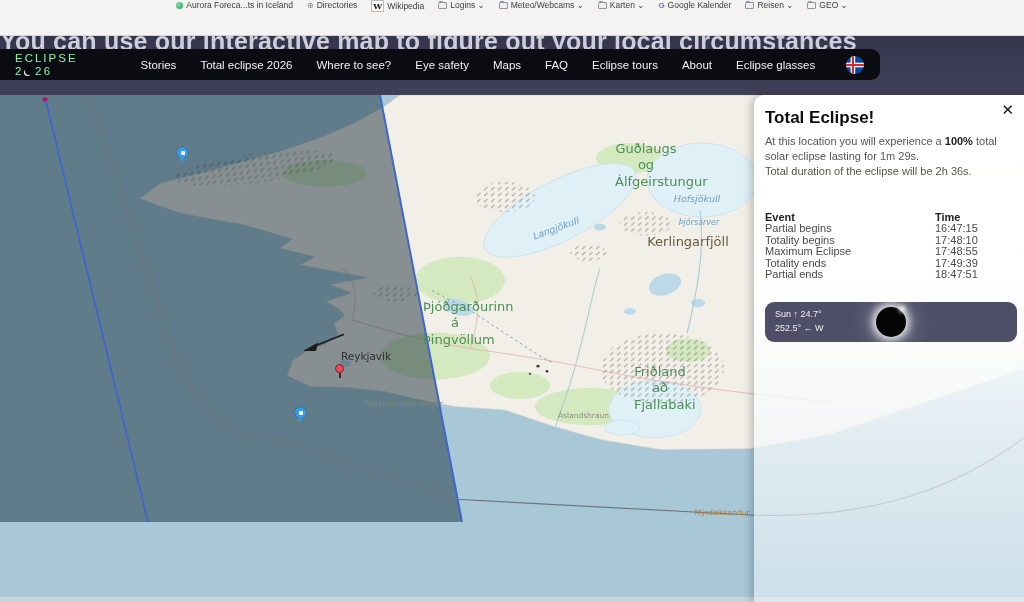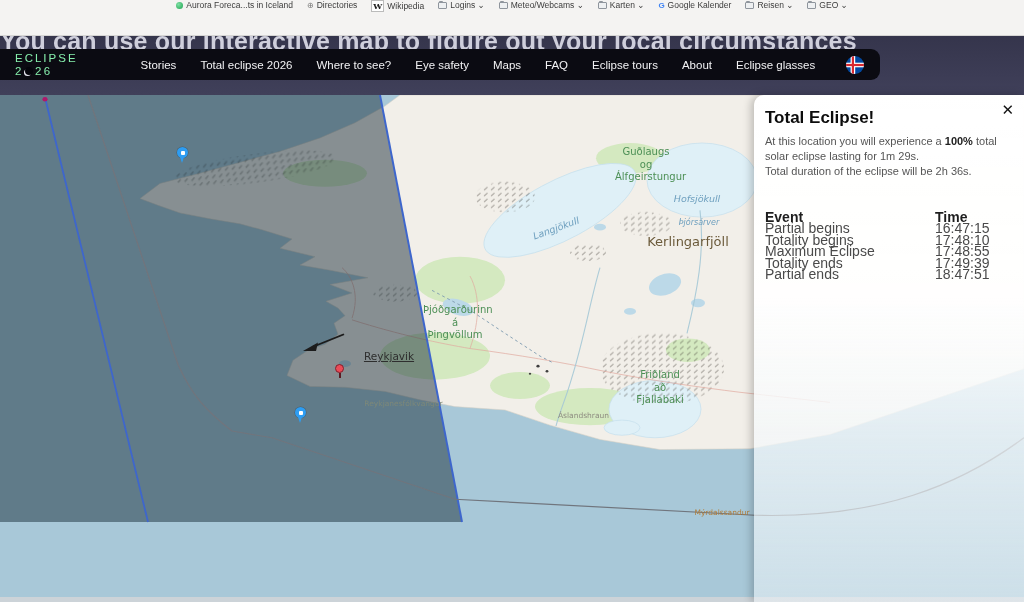--- a/index.html
+++ b/index.html
@@ -55,21 +55,21 @@
   .nav-items span { white-space:nowrap; cursor:default; }
   .flag { width:18px; height:18px; margin-left:6px; flex:0 0 auto; }
 
   
   .map { position:absolute; top:95px; left:0; width:1024px; height:507px; z-index:5; background:#a8c8d8; }
   .map svg.basemap { position:absolute; top:0; left:0; }
   .maplabel { position:absolute; transform:translate(-50%,-50%); white-space:nowrap;
               font-family:"DejaVu Sans", sans-serif; text-align:center; pointer-events:none; }
   .lbl-city { font-size:10.5px; color:#2e2e2e; }
   .lbl-glacier { font-size:9.5px; font-style:italic; color:#6fa0bf; }
-  .lbl-green { font-size:10px; color:#4c8f55; line-height:1.25; }
+  .lbl-green { font-size:13px; color:#4c8f55; line-height:1.25; }
   .lbl-gray { font-size:7.5px; color:#8e8c80;padding-left:47px; }
   .lbl-sand { font-size:7.5px; color:#b07d3a; }
   .lbl-brown { font-size:13px; color:#6b5a3a;margin-left:42px; }
   .rot { transform:translate(-50%,-50%) rotate(-20deg); }
 
   .pin-blue { position:absolute; width:11px; height:11px; border-radius:50%; background:#2e9df2;
               box-shadow:0 0 0 0.5px rgba(0,0,0,.25); z-index:8; }
   .pin-blue::before { content:""; position:absolute; inset:3.5px; background:#fff; border-radius:1px; }
   .pin-blue::after { content:""; position:absolute; top:10px; left:2.8px;
                      border-left:2.6px solid transparent; border-right:2.6px solid transparent;
@@ -84,21 +84,21 @@
   .panel { position:absolute; top:95px; left:754px; right:0; bottom:0; z-index:30;
            border-radius:10px 0 0 0; padding:13px 11px 0 11px;
            background:linear-gradient(180deg, rgba(255,255,255,.97) 0%, rgba(255,255,255,.94) 40%,
                       rgba(244,248,250,.75) 68%, rgba(240,246,249,.5) 100%);
            box-shadow:-3px 0 9px rgba(0,0,0,.22); }
   .panel-close { position:absolute; top:7px; right:10px; font-size:15px; color:#111;
                  background:none; border:none; line-height:1; cursor:pointer; }
   .panel h3 { font-size:17px; font-weight:700; color:#0c0c0c; margin-bottom:6px; }
   .panel .desc { font-size:11px; color:#555; line-height:1.35; width:250px; }
   .panel .desc b { color:#222; }
-  .ev-table { margin-top:33px; width:252px; font-size:14px; color:#4a4a4a; }
+  .ev-table { margin-top:33px; width:252px; font-size:11px; color:#4a4a4a; }
   .ev-row { display:grid; grid-template-columns:1fr 82px; line-height:11.5px; }
   .ev-head { font-weight:700; color:#1e1e1e; }
   .sun-bar { margin-top:21px; width:252px; height:40px; background:#4e4e68; border-radius:9px;
              display:flex; align-items:center; padding:0 10px; position:relative; }
   .sun-text { font-size:9px; color:#f0f0f5; line-height:1.45; }
   .eclipse-img { position:absolute; left:50%; top:50%; transform:translate(-50%,-50%);
                  width:30px; height:30px; border-radius:50%; background:#050505;
                  box-shadow:0 0 9px 3px rgba(255,255,255,.9), 0 0 20px 8px rgba(255,255,255,.25); }
   .eclipse-img::after { content:""; position:absolute; top:-1px; right:1px; width:6px; height:6px;
                         border-radius:50%; background:rgba(255,255,255,.95); filter:blur(2px); }
@@ -272,21 +272,21 @@
     <g>
       <line x1="344" y1="379" x2="313" y2="394" stroke="#1c1c1c" stroke-width="2"></line>
       <polygon points="303,399 318,389 316,399" fill="#1c1c1c"></polygon>
     </g>
   </svg>
 
   <div class="pin-blue" style="left:177px; top:52px;"></div>
   <div class="pin-blue" style="left:295px; top:312px;"></div>
   <div class="pin-red" style="left:335px; top:269px;"></div>
 
-  <div class="maplabel lbl-city" style="left:389px; top:261px;text-decoration:underline;">Reykjavik</div>
+  <div class="maplabel lbl-city" style="left:366px; top:261px;">Reykjavik</div>
   <div class="maplabel lbl-glacier rot" style="left:556px; top:133px;">Langjökull</div>
   <div class="maplabel lbl-glacier" style="left:697px; top:103px;">Hofsjökull</div>
   <div class="maplabel lbl-glacier" style="left:699px; top:127px; font-size:8px;">Þjórsárver</div>
   <div class="maplabel lbl-green" style="left:646px; top:70px; white-space:normal; width:62px;">Guðlaugs og Álfgeirstungur</div>
   <div class="maplabel lbl-brown" style="left:646px; top:146px;">Kerlingarfjöll</div>
   <div class="maplabel lbl-green" style="left:455px; top:228px; white-space:normal; width:64px;">Þjóðgarðurinn á Þingvöllum</div>
   <div class="maplabel lbl-gray" style="left:380px; top:308px; color:#7d8878;">Reykjanesfólkvangur</div>
   <div class="maplabel lbl-gray" style="left:560px; top:320px;">Áslandshraun</div>
   <div class="maplabel lbl-green" style="left:660px; top:293px; white-space:normal; width:52px;">Friðland að Fjallabaki</div>
   <div class="maplabel lbl-sand" style="left:722px; top:417px;">Mýrdalssandur</div>
@@ -320,13 +320,20 @@
     <div class="ev-row">
         <span>Totality ends</span>
         <span>17:49:39</span>
       </div>
     <div class="ev-row">
         <span>Partial ends</span>
         <span>18:47:51</span>
       </div>
   </div>
 
+  <div class="sun-bar">
+    <div class="sun-text">
+      <div>Sun ↑ 24.7°</div>
+      <div>252.5° ← W</div>
+    </div>
+    <div class="eclipse-img"></div>
+  </div>
 </aside>
 
 </body></html>

